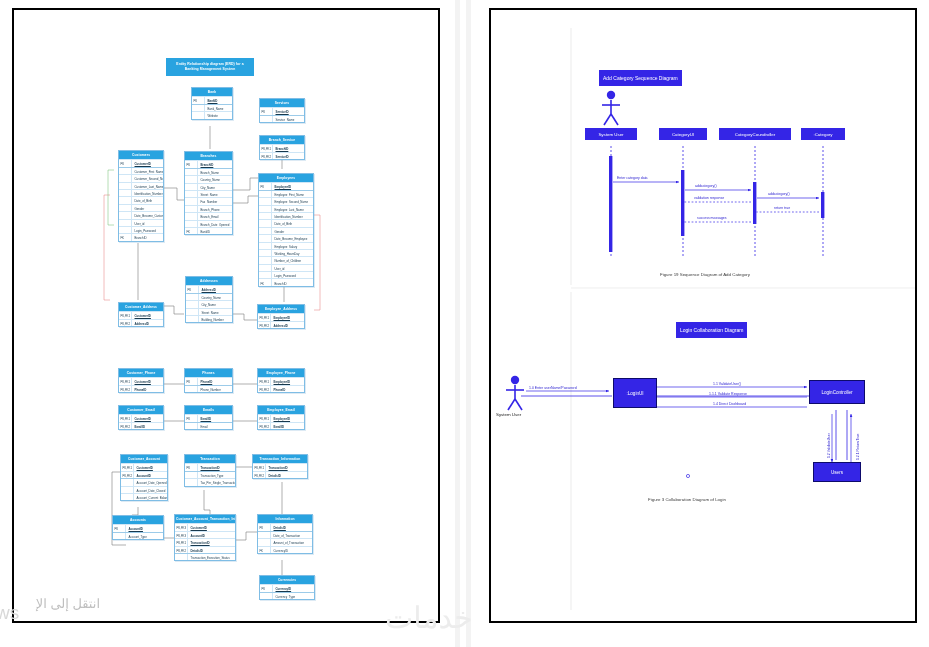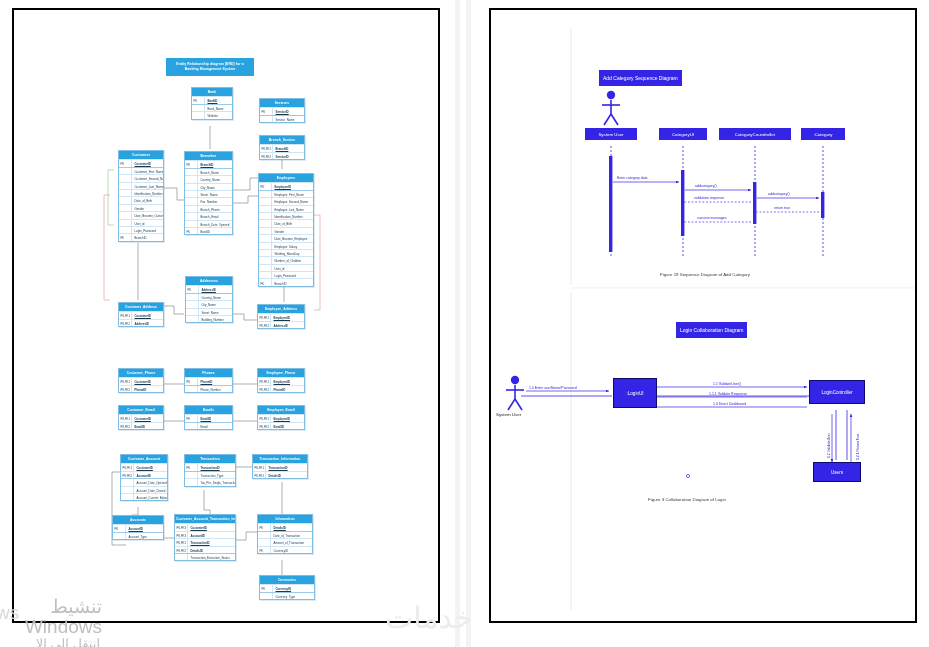--- a/index.html
+++ b/index.html
@@ -779,17 +779,16 @@
       <div class="msg-label-v" style="left:336px; top:448px;">1.2 ValidateUser</div>
       <div class="msg-label-v" style="left:365px; top:450px;">1.2.1 Return True</div>
 
       <div class="fig-cap" style="left:90px; top:487px; width:212px;">Figure 3 Collaboration Diagram of Login</div>
     </div>
   </div>
 
   <div class="wm-center">خدمات</div>
   <div class="wm-ws-left">ws</div>
   <div class="wm-activate">
-    <div class="l1">تنشيط Windows</div>
     <div class="l2">انتقل إلى الإ</div>
   </div>
 
 </div>
 
 </body></html>

